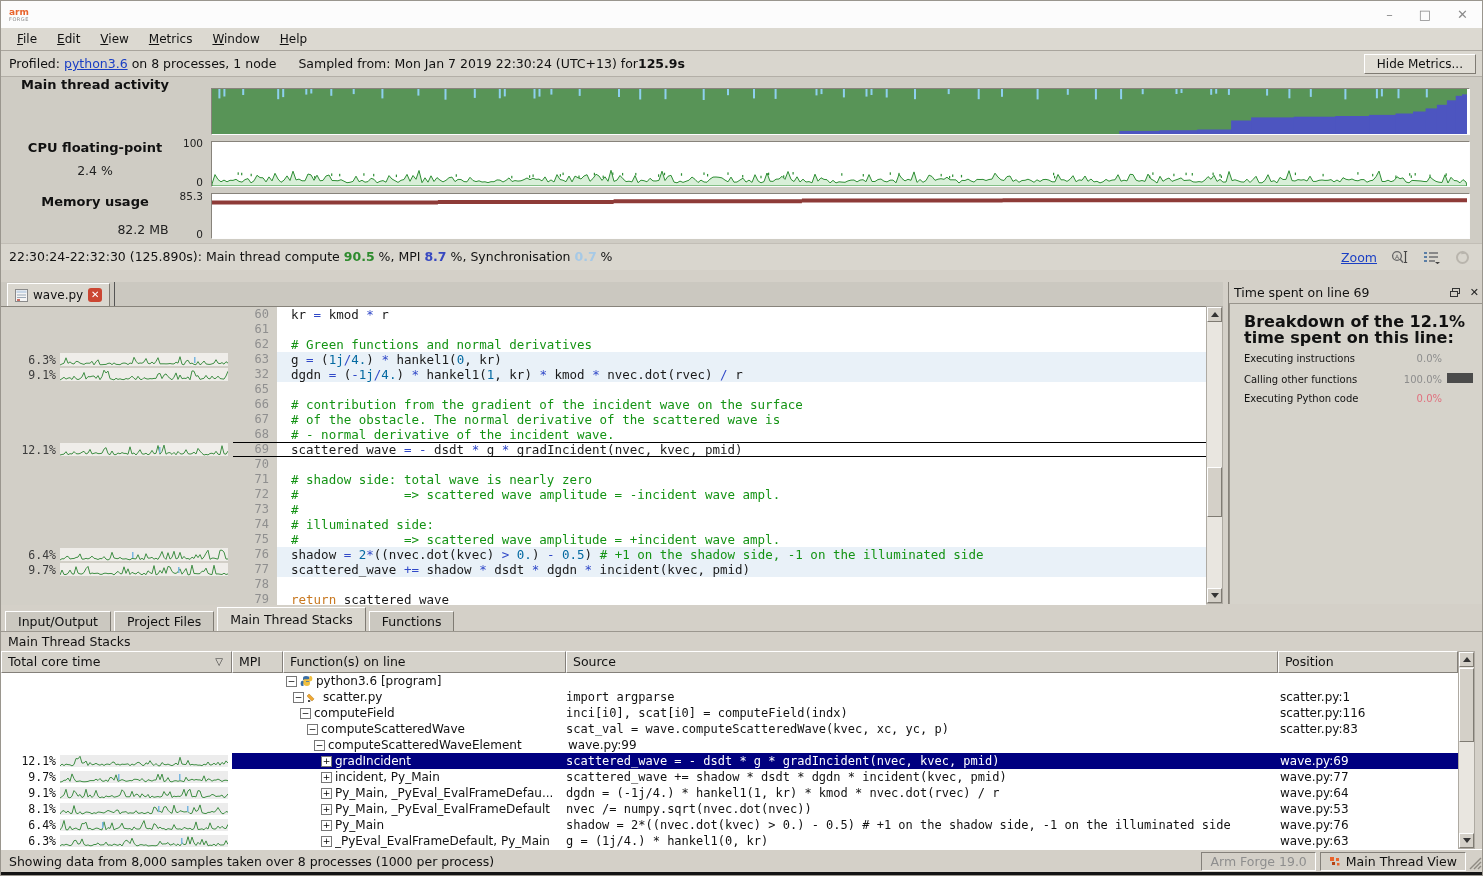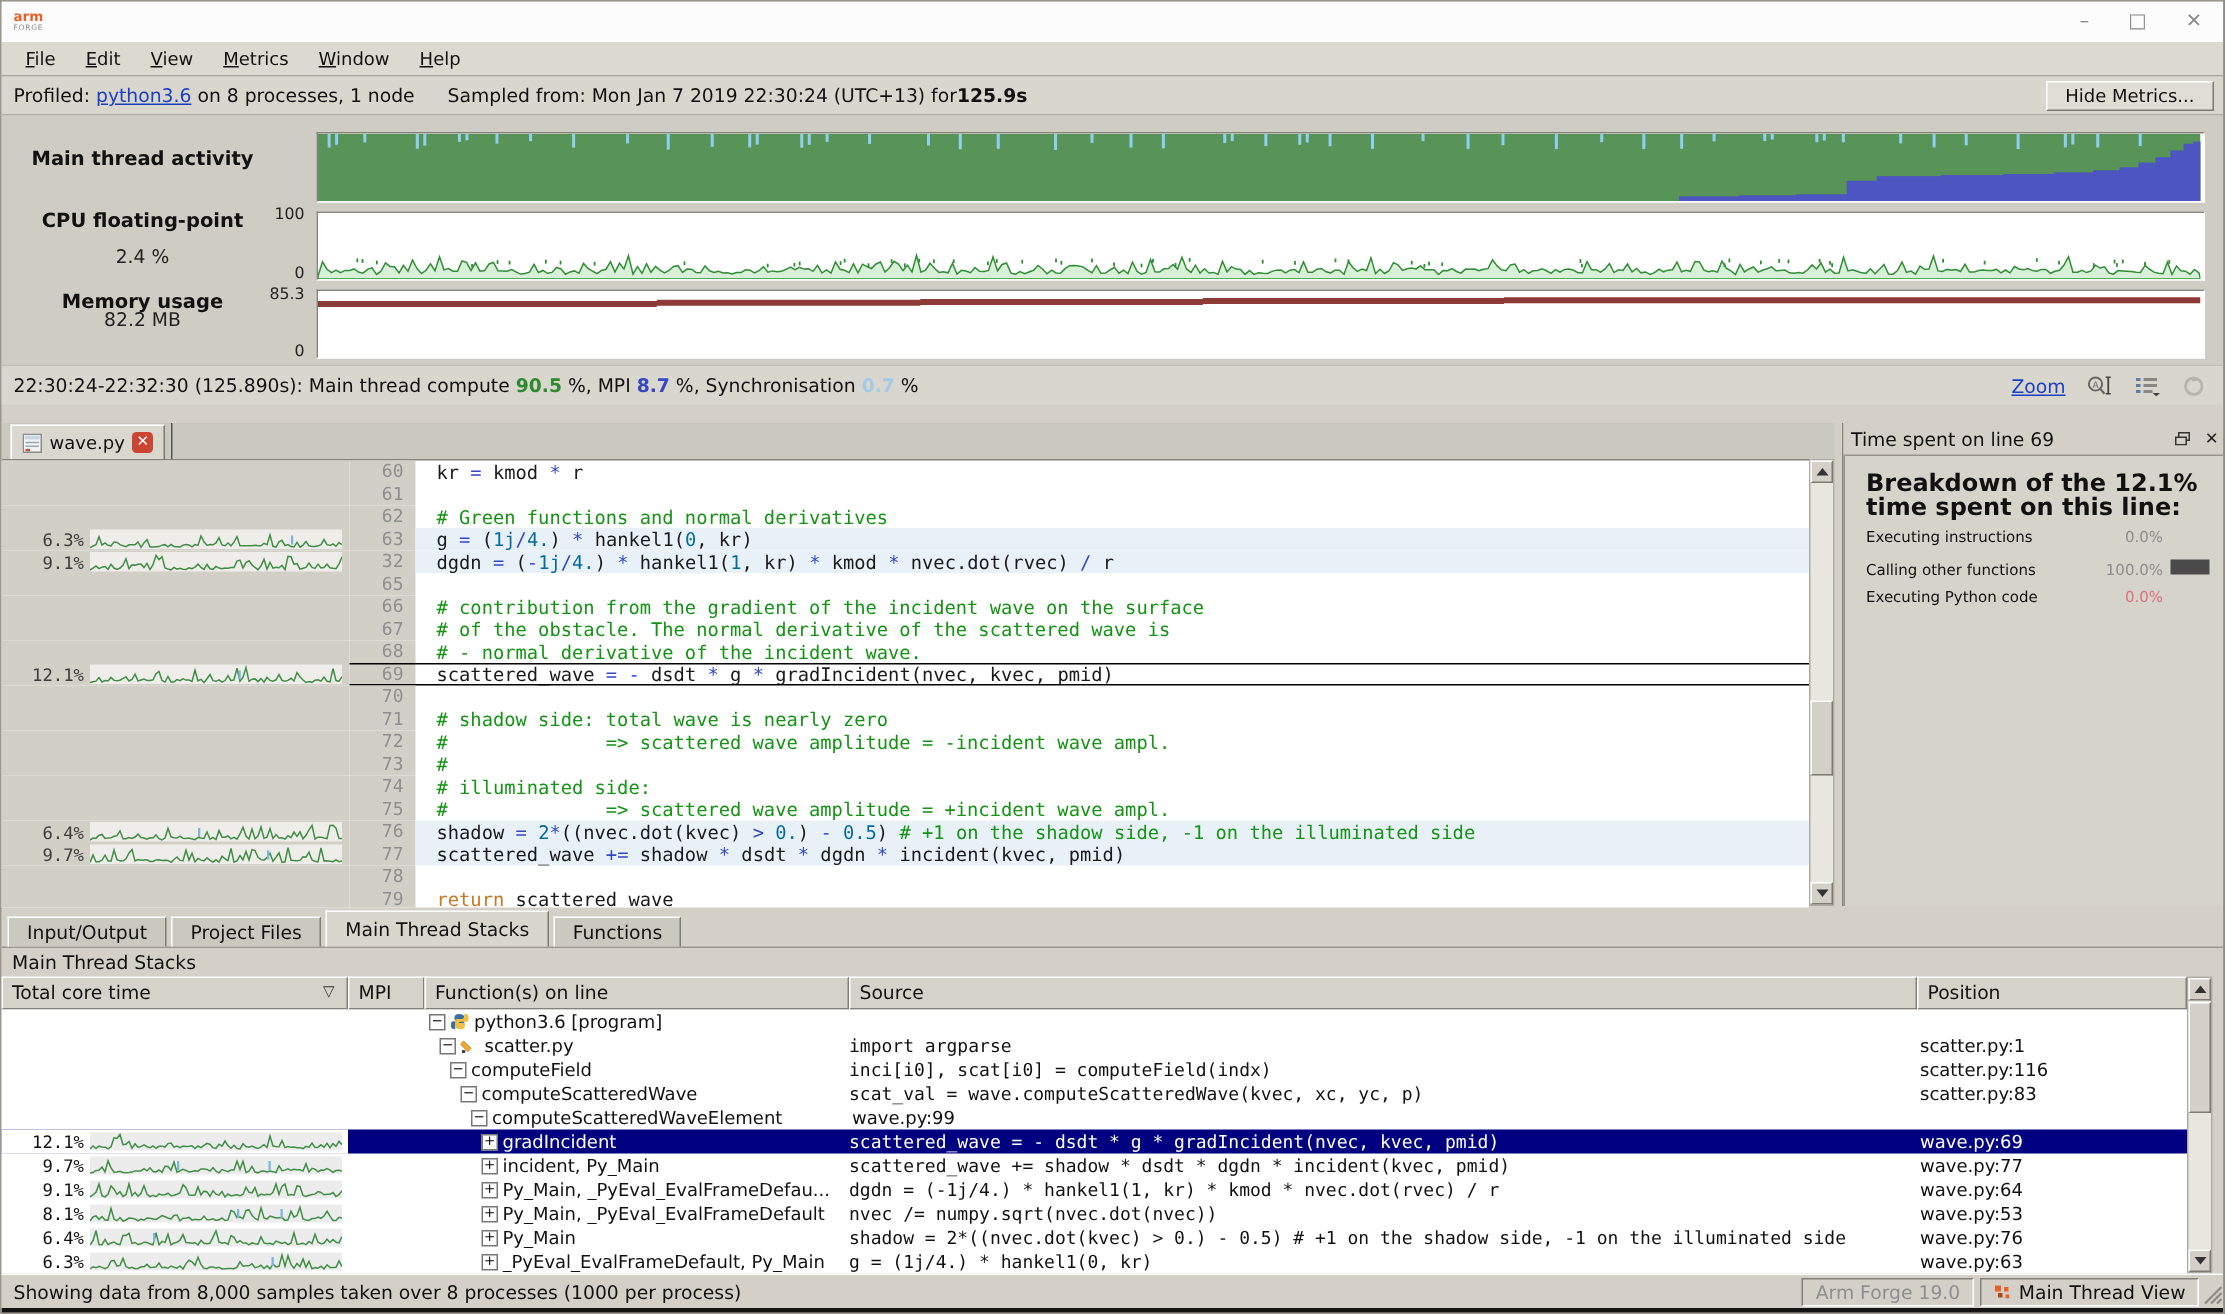--- a/index.html
+++ b/index.html
@@ -135,25 +135,25 @@
   <div class="profilebar">
     <span>Profiled:</span>
     <span class="link">python3.6</span>
     <span>on 8 processes, 1 node</span>
     <span class="sampled">Sampled from: Mon Jan 7 2019 22:30:24 (UTC+13) for </span>
     <b>125.9s</b>
     <button class="btn-hide">Hide Metrics...</button>
   </div>
 
   <div class="metrics">
-    <div class="mlabel" style="top:22px;text-align:center;">Main thread activity</div>
+    <div class="mlabel" style="top:0;text-align:center;">Main thread activity</div>
     <div class="mlabel" style="top:63px;">CPU floating-point</div>
     <div class="mvalue" style="top:86px;">2.4 %</div>
     <div class="mlabel" style="top:117px;">Memory usage</div>
-    <div class="mvalue" style="top:128px;">82.2 MB</div>
+    <div class="mvalue" style="top:145px;padding-left:48px;">82.2 MB</div>
     <div class="axis" style="top:60px;">100</div>
     <div class="axis" style="top:99px;">0</div>
     <div class="axis" style="top:113px;">85.3</div>
     <div class="axis" style="top:151px;">0</div>
     <div class="chart" id="chart-activity" style="top:11px;height:47px;">
         <svg width="1255" height="45">
           <rect x="0" y="0" width="1255" height="45" fill="#589457"></rect>
           <rect x="6.4" y="0" width="2" height="9.4" fill="#8ed0ee"></rect>
           <rect x="11.4" y="0" width="2" height="7.5" fill="#8ed0ee"></rect>
           <rect x="30.2" y="0" width="2" height="6.0" fill="#8ed0ee"></rect>

